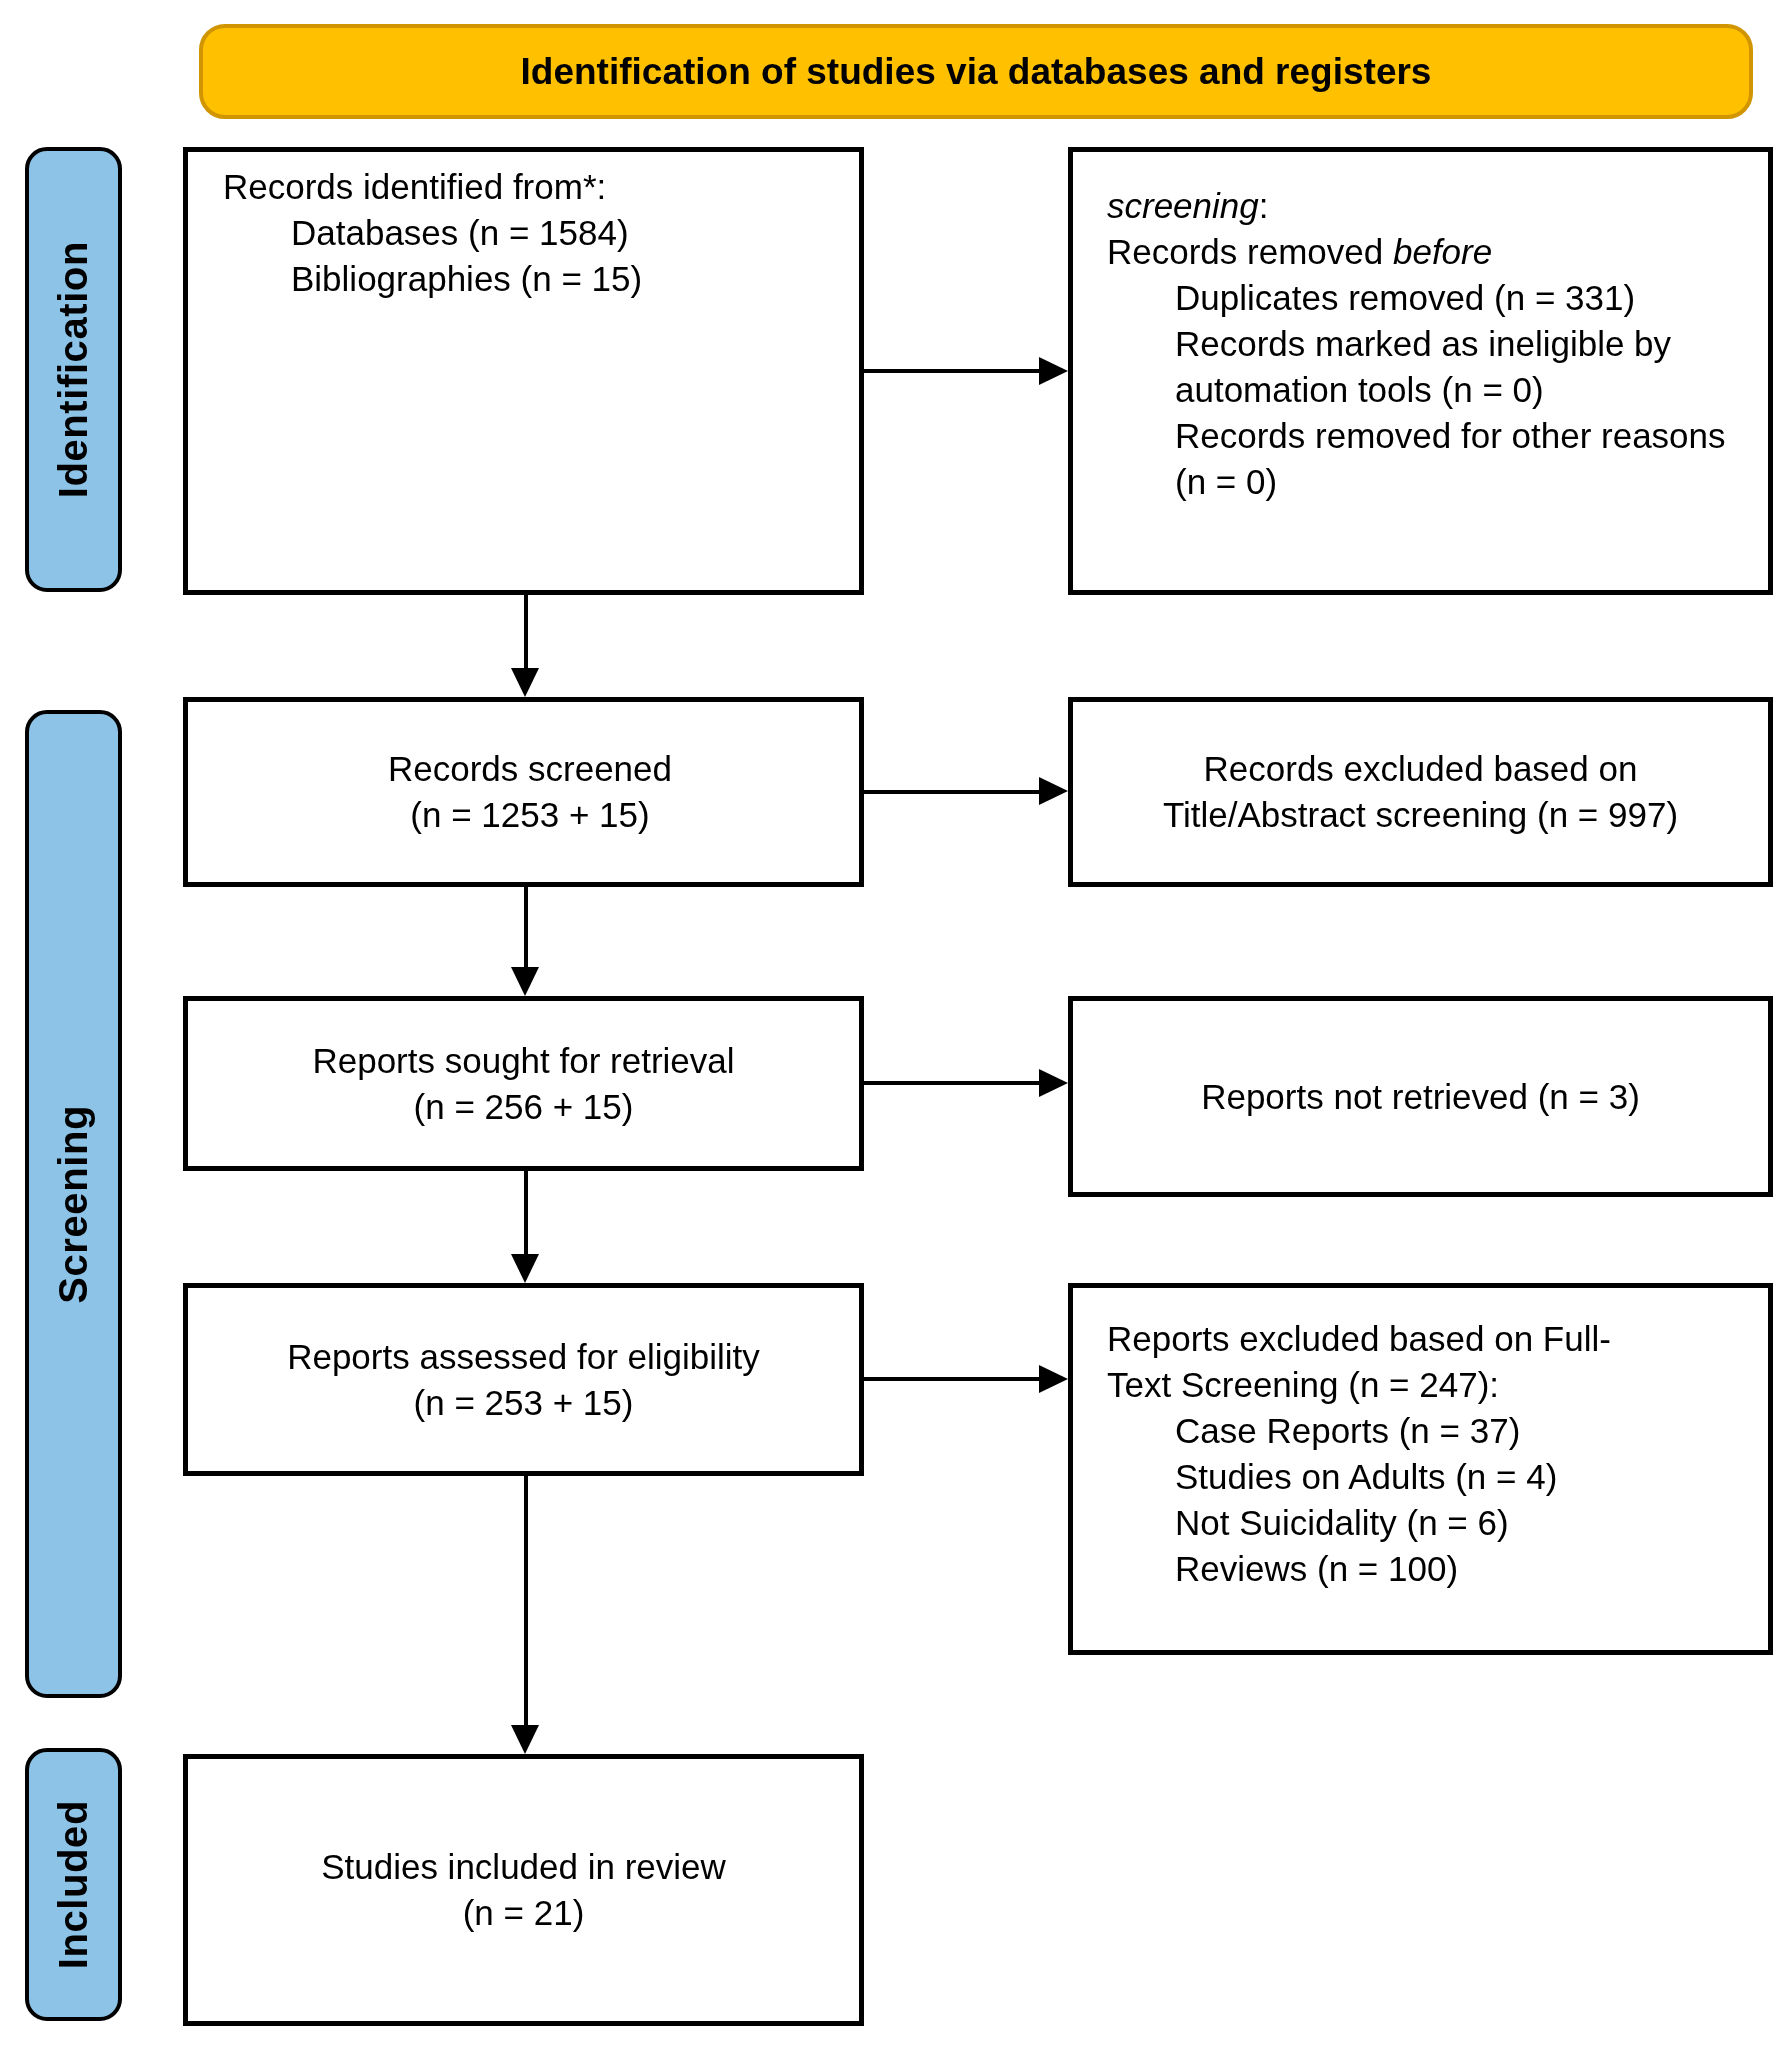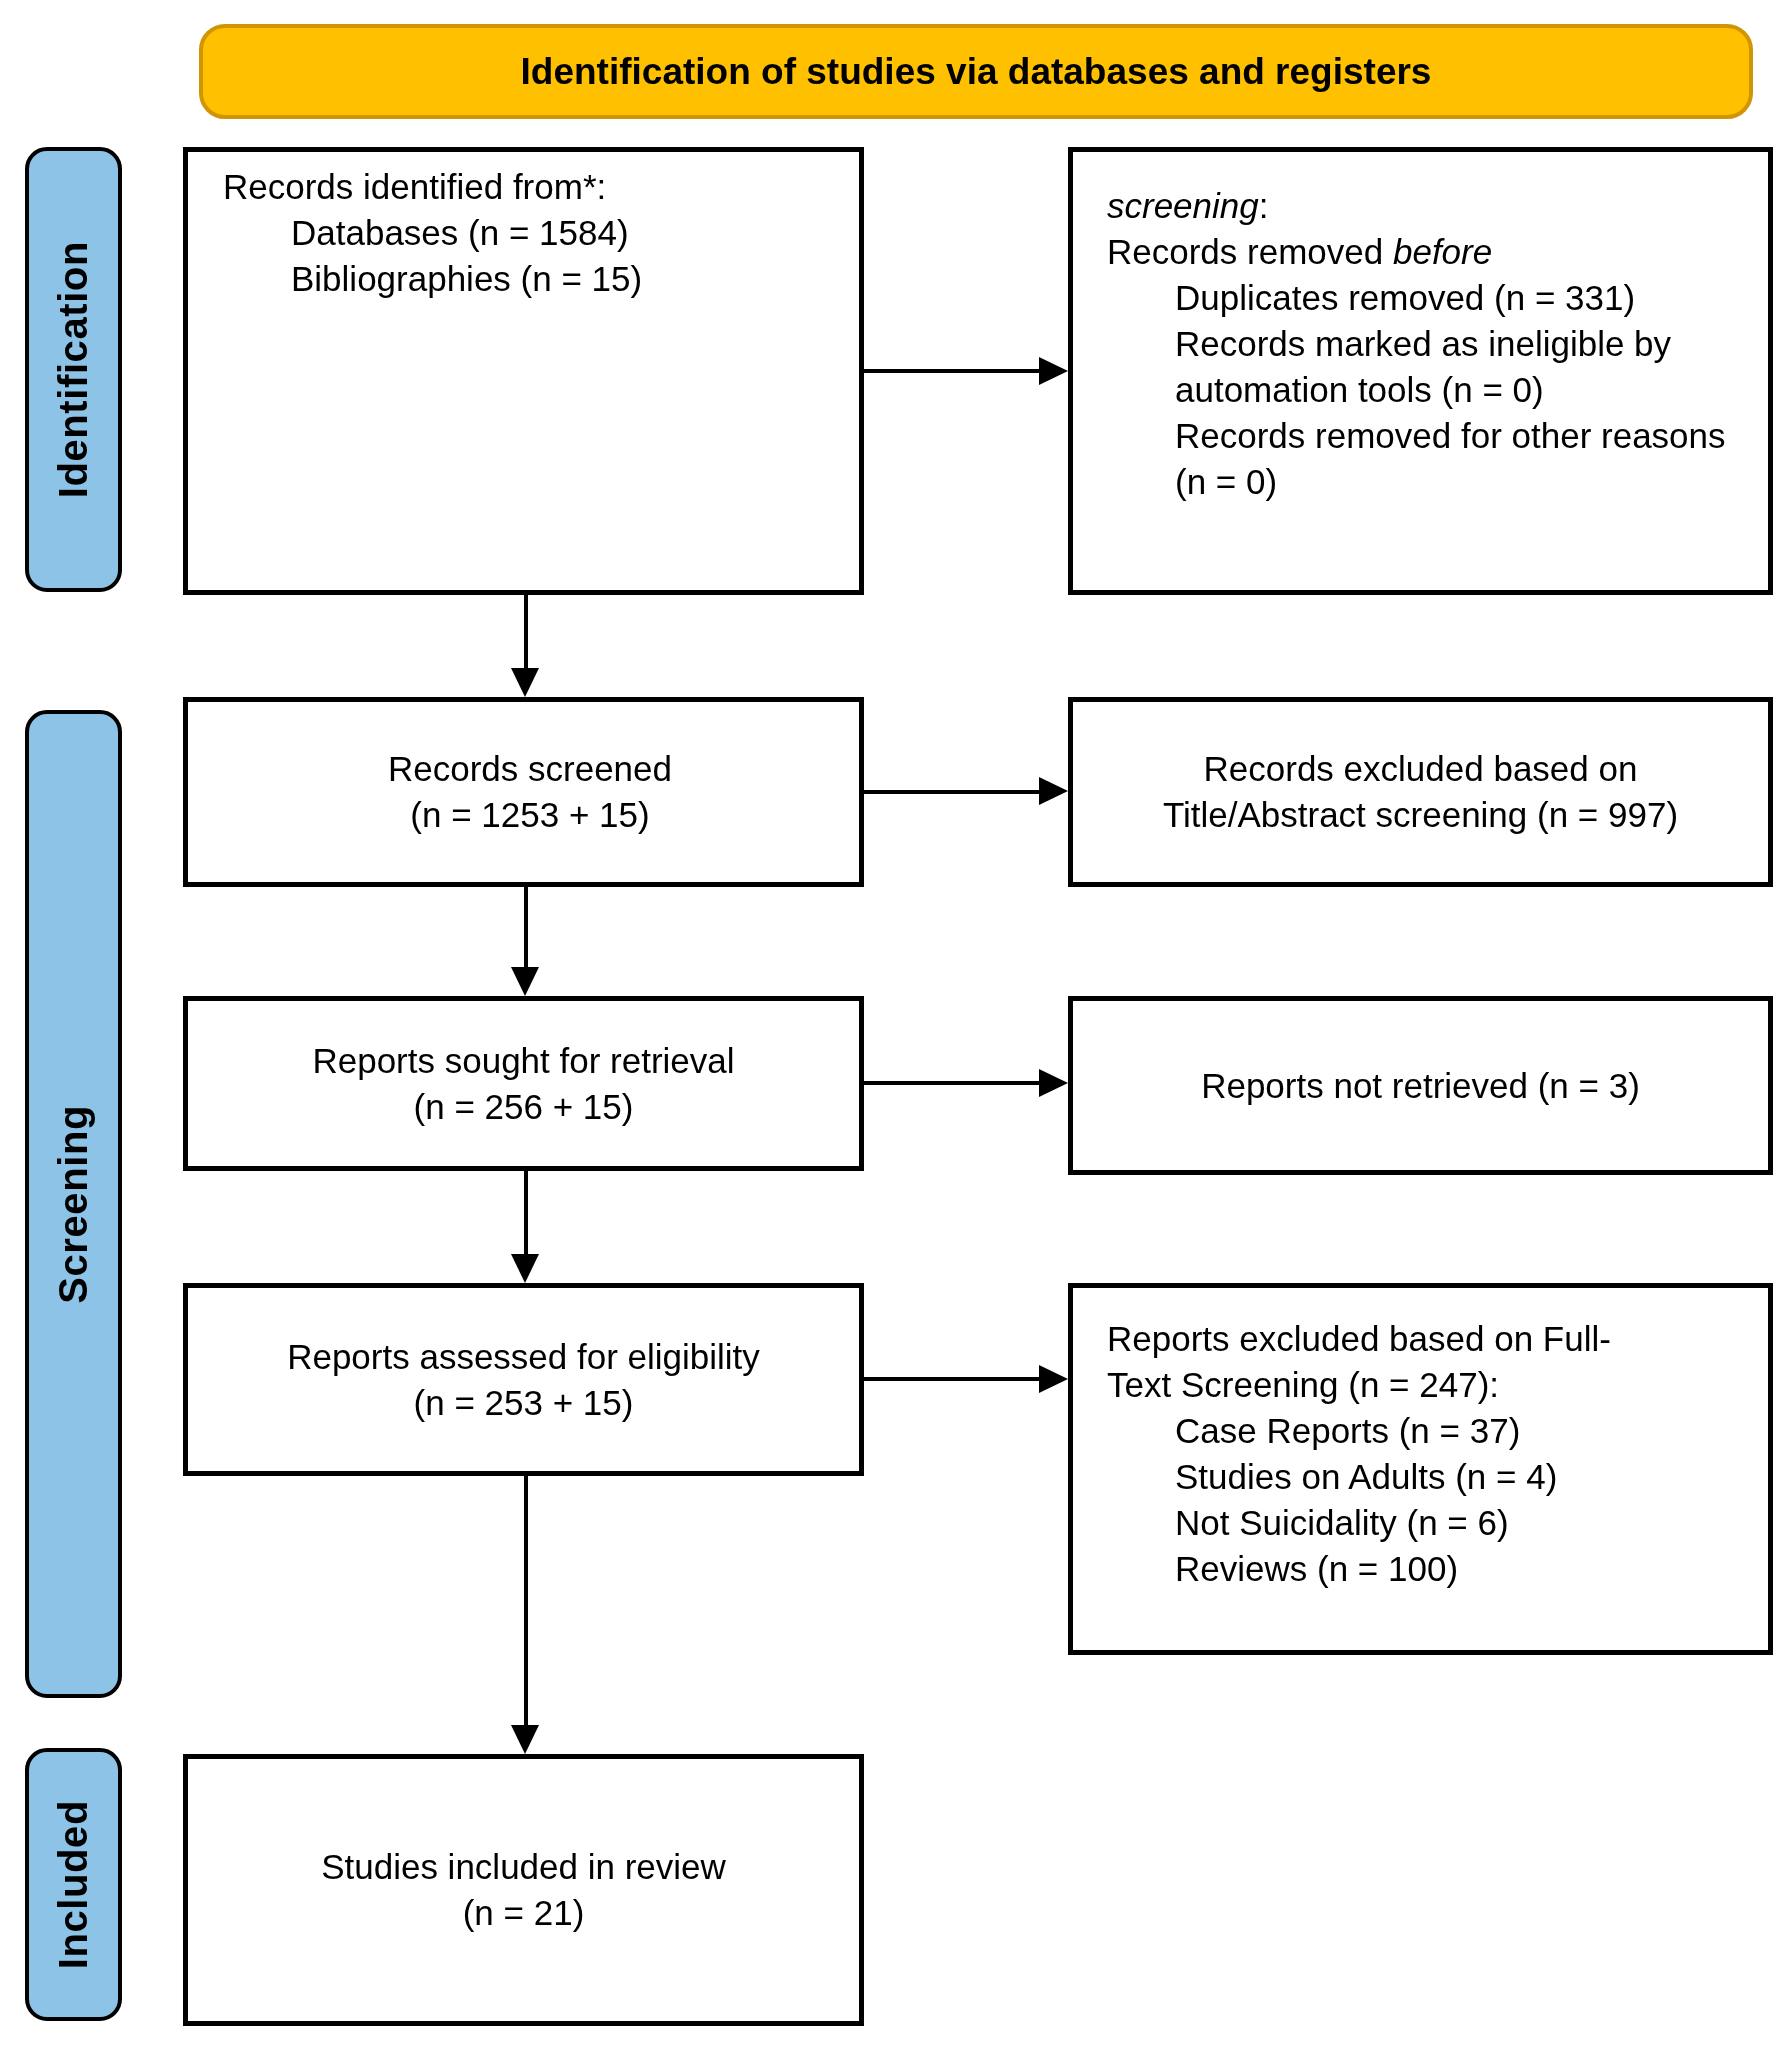--- a/index.html
+++ b/index.html
@@ -65,21 +65,21 @@
   .box.topleft{
     text-align:left;
   }
   .indent{margin-left:68px;}
   .hang{margin-left:68px;}
   #box-records-identified{left:183px;top:147px;width:681px;height:448px;padding:12px 12px 12px 35px;}
   #box-records-removed{left:1068px;top:147px;width:705px;height:448px;padding:31px 17px 12px 34px;}
   #box-records-screened{left:183px;top:697px;width:681px;height:190px;padding-left:13px;}
   #box-records-excluded{left:1068px;top:697px;width:705px;height:190px;}
   #box-reports-sought{left:183px;top:996px;width:681px;height:175px;}
-  #box-reports-not-retrieved{left:1068px;top:996px;width:705px;height:179px;}
+  #box-reports-not-retrieved{left:1068px;top:996px;width:705px;height:201px;}
   #box-reports-assessed{left:183px;top:1283px;width:681px;height:193px;}
   #box-reports-excluded{left:1068px;top:1283px;width:705px;height:372px;padding:28px 14.5px 12px 34px;}
   #box-studies-included{left:183px;top:1754px;width:681px;height:272px;}
   
   .aline{position:absolute;background:#000;}
   .vhead{
     position:absolute;width:0;height:0;
     border-left:14.5px solid transparent;
     border-right:14.5px solid transparent;
     border-top:29px solid #000;

